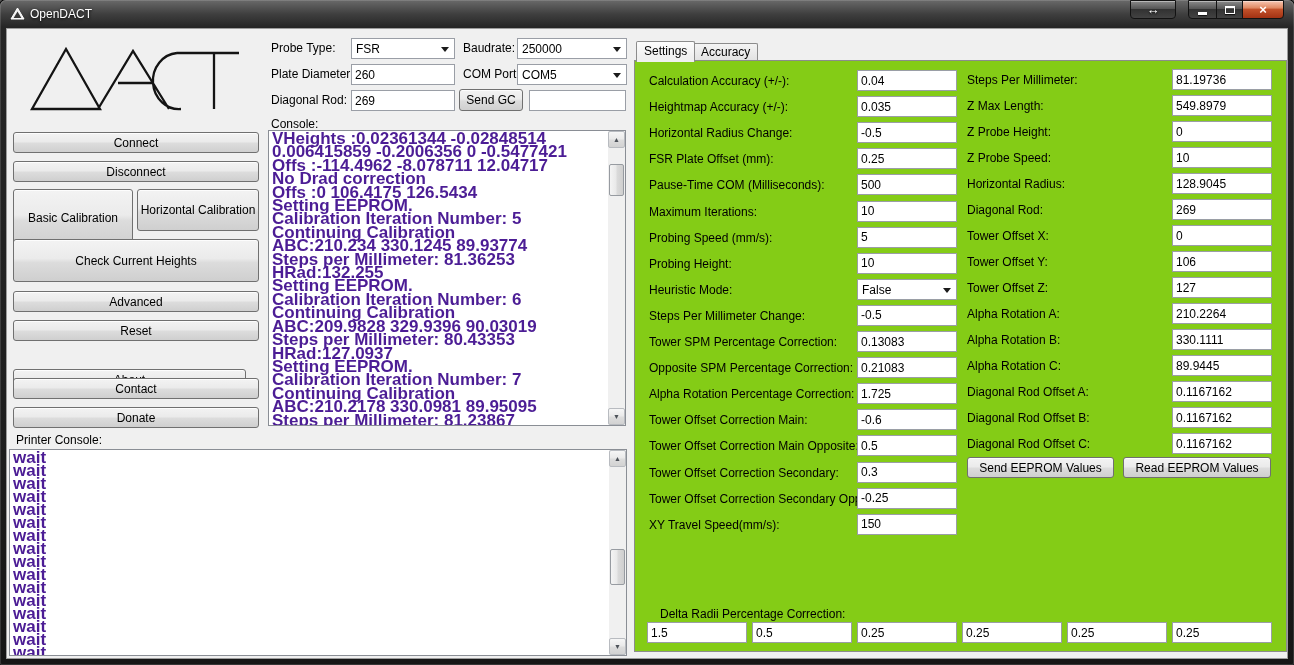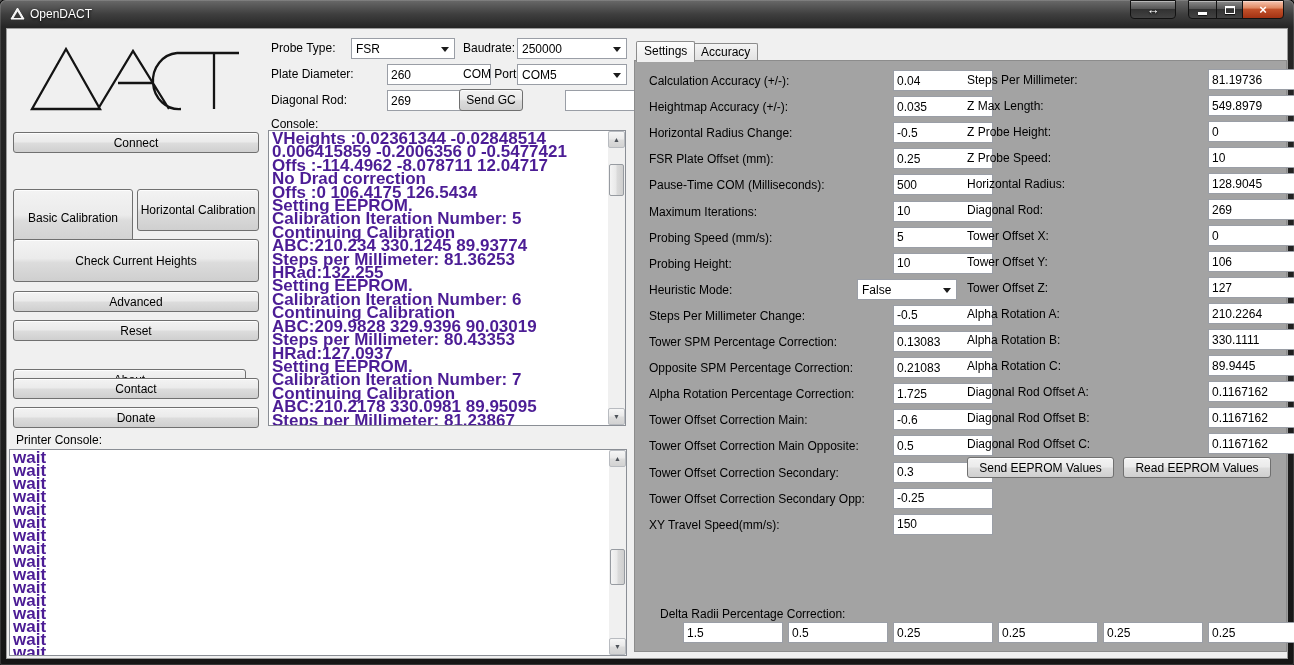--- a/index.html
+++ b/index.html
@@ -20,40 +20,40 @@
   .ctrl.close { width:42px; margin-left:-1px; border-radius:0 0 4px 0;
     background:linear-gradient(180deg,#f6c6b2,#e08a64 40%,#c2512a 50%,#a33213); font-weight:bold; font-size:13px; }
   .resize-glyph { font-size:13px; text-shadow:0 1px 2px #000; }
   .min-bar { width:9px; height:3px; background:#fff; box-shadow:0 1px 1px rgba(0,0,0,.7); margin-top:7px; }
   .max-box { width:10px; height:8px; border:1px solid #fff; border-top-width:2px; box-shadow:0 1px 1px rgba(0,0,0,.7); }
   .client { position:absolute; left:6px; top:28px; width:1282px; height:631px; background:#f0f0f0; border:1px solid #9c9c9c; }
   .lbl { position:absolute; font-size:12px; color:#000; white-space:nowrap; }
   .btn { position:absolute; font-size:12px; color:#000; border:1px solid #707070; border-radius:3px;
     background:linear-gradient(180deg,#f3f3f3,#ebebeb 45%,#dcdcdc 55%,#cfcfcf);
     box-shadow:inset 0 1px 0 #fdfdfd; cursor:default; }
-  .textbox { position:absolute; font-size:12px; color:#000; border:1px solid #9a9ea6; background:#fff; padding:1px 3px; height:21px; outline:none;margin-left:36px; }
+  .textbox { position:absolute; font-size:12px; color:#000; border:1px solid #9a9ea6; background:#fff; padding:1px 3px; height:21px; outline:none; }
   .combo { position:absolute; height:21px; border:1px solid #9a9ea6; background:#fff; font-size:12px; }
   .combo-val { position:absolute; left:4px; top:3px; white-space:nowrap; }
   .combo-arrow { position:absolute; right:5px; top:8px; width:0; height:0;
     border-left:4px solid transparent; border-right:4px solid transparent; border-top:5px solid #1b1b1b; }
   .console { position:absolute; background:#fff; border:1px solid #8a8e95; overflow:hidden; }
   .console-text { position:absolute; left:3px; top:1px; right:19px; bottom:0; font-size:17px; line-height:13.4px;
     white-space:pre-wrap; word-wrap:break-word; color:#4c1d95; overflow:hidden;font-weight:bold; }
   .vscroll { position:absolute; top:0; right:0; bottom:0; width:17px; background:#f0f0f0; }
   .sb-btn { position:absolute; left:0; width:17px; height:17px; font-size:7px; color:#4d5259; text-align:center;
     line-height:16px; background:linear-gradient(180deg,#f6f6f6,#eaeaea 45%,#dcdcdc 55%,#d2d2d2);
     border:1px solid #b8bbc0; border-radius:2px; }
   .sb-btn.up { top:0; } .sb-btn.down { bottom:0; }
   .sb-thumb { position:absolute; left:1px; width:15px; background:linear-gradient(90deg,#f4f4f4,#e9e9e9 45%,#dadada 55%,#cfcfcf);
     border:1px solid #979ba1; border-radius:2px; }
   .tab { position:absolute; height:19px; padding:0 7px; font-size:12px; line-height:19px; color:#000;
     background:linear-gradient(#f4f4f4,#e3e3e3 60%,#d5d5d5); border:1px solid #8c8c8c; border-bottom:none;
     border-radius:2px 2px 0 0; z-index:1; }
   .tab.active { height:21px; background:linear-gradient(#fdfdfd,#f0f0f0 75%); z-index:3; }
-  .tabpanel { position:absolute; left:627px; top:31px; width:653px; height:592px; border:1px solid #8c8c8c; background:#a3a3a3; z-index:2; }
+  .tabpanel { position:absolute; left:627px; top:31px; width:653px; height:592px; border:1px solid #8c8c8c; background:#84cc16; z-index:2; }
   .col { position:absolute; top:0; }
   #left-col { left:14px; width:330px; }
   #right-col { left:332px; width:310px; }
   .srow { position:absolute; width:100%; height:22px; }
   .slabel { position:absolute; left:0; top:4px; font-size:12px; white-space:nowrap; color:#000; }
   .sfield { top:0; width:100px; }
   .combo .sel-val { position:absolute; left:4px; top:3px; }
 </style>
 </head>
 <body>
@@ -81,20 +81,21 @@
     </div>
   </div>
 
   <div class="client">
 
     <svg style="position:absolute;left:4px;top:2px" width="250" height="95" viewBox="0 0 250 95">
       <path d="M21,78 L55,18 L89,78 Z M87,78 L122,20 L158,78 M107,52 H143 M166,22 A26,28 0 1 0 170,78 M166,22 H228 M203,22 V78" fill="none" stroke="#141414" stroke-width="2.3" stroke-linejoin="miter"></path>
     </svg>
 
     <button class="btn" style="left:6px;top:103px;width:246px;height:21px">Connect</button>
+    <button class="btn" style="left:6px;top:132px;width:246px;height:21px">Disconnect</button>
     <button class="btn" style="left:6px;top:160px;width:120px;height:58px">Basic Calibration</button>
     <button class="btn" style="left:130px;top:160px;width:122px;height:42px">Horizontal Calibration</button>
     <button class="btn" style="left:6px;top:210px;width:246px;height:43px">Check Current Heights</button>
     <button class="btn" style="left:6px;top:262px;width:246px;height:21px">Advanced</button>
     <button class="btn" style="left:6px;top:291px;width:246px;height:21px">Reset</button>
     <button class="btn" style="left:6px;top:340px;width:233px;height:21px">About</button>
     <button class="btn" style="left:6px;top:349px;width:246px;height:21px">Contact</button>
     <button class="btn" style="left:6px;top:378px;width:246px;height:21px">Donate</button>
 
     <span class="lbl" style="left:264px;top:12px">Probe Type:</span>

